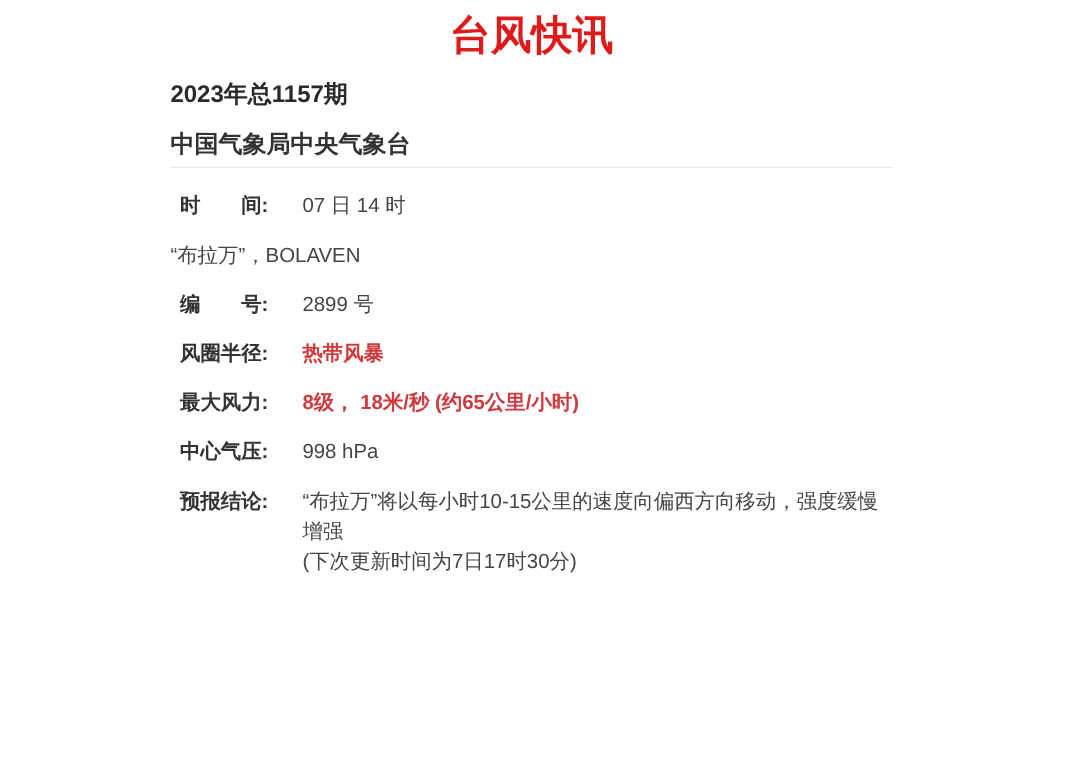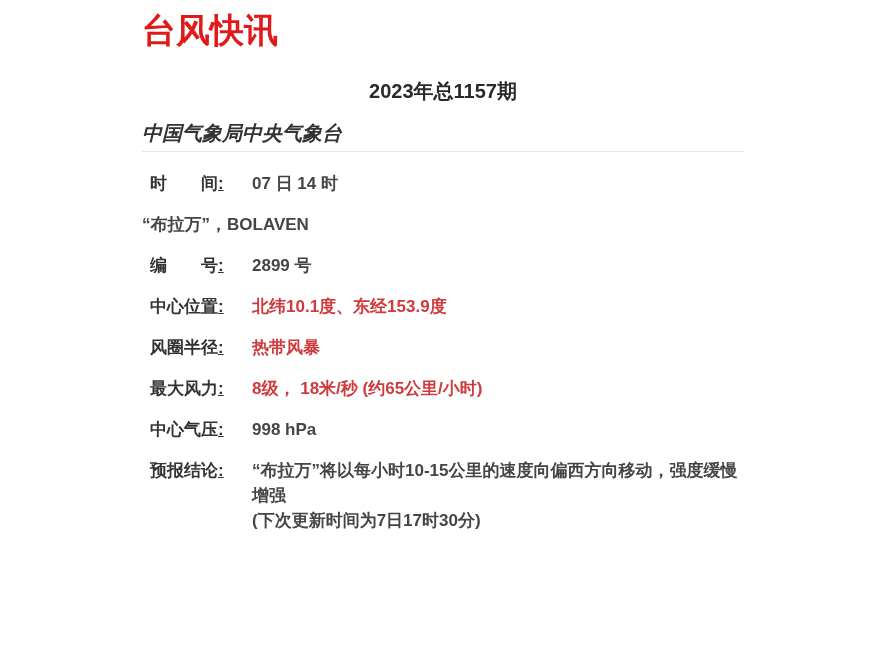--- a/index.html
+++ b/index.html
@@ -14,43 +14,43 @@
   body{
     width:892px;height:645px;overflow:hidden;
     font-family:"Liberation Sans","DejaVu Sans",sans-serif;
   }
   .doc{
     margin-left:142px;
     width:602px;
     padding-top:10px;
   }
   .title{
+    text-align:center;
     font-size:34px;
     font-weight:700;
     line-height:40px;
     color:var(--title-red);
   }
   .issue{
-    margin-top:31px;
-    text-align:center;
+    margin-top:19px;
+    text-align:left;
     font-size:20px;
     font-weight:700;
     line-height:20px;
     color:#2a2a2a;
   }
   .meta-row{
     margin-top:22px;
     display:flex;
     justify-content:space-between;
     align-items:baseline;
     font-size:20px;
     font-weight:700;
     line-height:20px;
     color:var(--text-dark);
-    font-style:italic;
   }
   .divider{
     margin-top:8px;
     border:none;
     border-top:1px solid var(--divider);
     height:0;
   }
   .rows{margin-top:19px;}
   .row{
     display:flex;
@@ -58,38 +58,37 @@
     font-size:17px;
     line-height:25px;
   }
   .row-label{
     width:110px;
     padding-left:8px;
     flex:0 0 110px;
     font-weight:700;
     color:var(--text-dark);
     white-space:nowrap;
-    text-decoration:underline;
   }
   .row-label .lbl{
     display:inline-block;
     width:4em;
     text-align:justify;
     text-align-last:justify;
   }
   .row-label .colon{font-weight:700;}
   .row-value{
     flex:1;
     color:var(--text-value);
   }
   .row.red .row-value{
     color:var(--highlight-red);
     font-weight:700;
   }
-  .vline{line-height:25px;font-weight:bold;}
+  .vline{line-height:25px;}
 </style>
 </head>
 <body>
 
 <div class="doc">
   <div class="title">台风快讯</div>
   <div class="issue">2023年总1157期</div>
   <div class="meta-row">
     <span>中国气象局中央气象台</span>
   </div>
@@ -103,26 +102,20 @@
       </div>
       <div class="row">
         <div class="row-value">
           <div class="vline">“布拉万”，BOLAVEN</div>
         </div>
       </div>
       <div class="row">
         <div class="row-label"><span class="lbl">编号</span><span class="colon">:</span></div>
         <div class="row-value">
           <div class="vline">2899 号</div>
-        </div>
-      </div>
-      <div class="row red">
-        <div class="row-label"><span class="lbl">中心位置</span><span class="colon">:</span></div>
-        <div class="row-value">
-          <div class="vline">北纬10.1度、东经153.9度</div>
         </div>
       </div>
       <div class="row red">
         <div class="row-label"><span class="lbl">风圈半径</span><span class="colon">:</span></div>
         <div class="row-value">
           <div class="vline">热带风暴</div>
         </div>
       </div>
       <div class="row red">
         <div class="row-label"><span class="lbl">最大风力</span><span class="colon">:</span></div>

